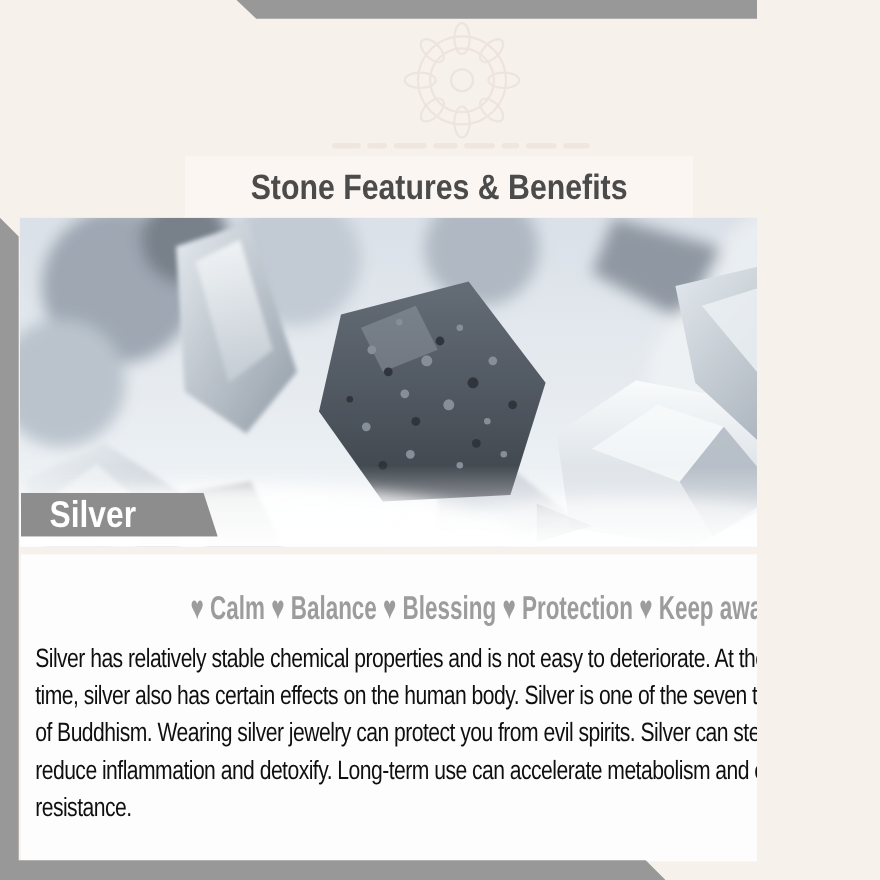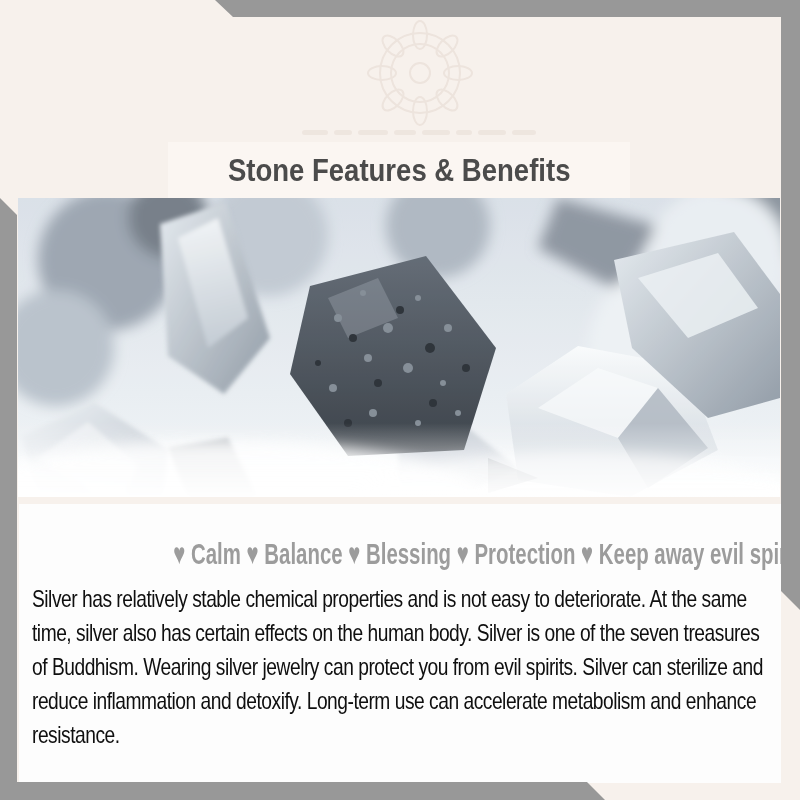--- a/index.html
+++ b/index.html
@@ -1,16 +1,16 @@
 <!DOCTYPE html>
 <html><head>
 <meta charset="utf-8">
 <style>
   html,body{margin:0;padding:0;background:#f7f1ec;}
-  #page{position:relative;width:800px;height:800px;overflow:hidden;
+  #page{position:relative;width:688px;height:800px;overflow:hidden;
         background:#f7f1ec;font-family:"Liberation Sans",sans-serif;}
 
   
   .watermark{position:absolute;left:290px;top:18px;width:260px;height:130px;opacity:.5;}
 
   
   .title-panel{position:absolute;left:168px;top:142px;width:462px;height:56px;
                background:#fbf6f2;text-align:center;}
   .title-text{display:inline-block;white-space:nowrap;line-height:56px;
               font-size:32px;font-weight:700;color:#4b4b4b;
@@ -181,20 +181,23 @@
 
       <rect width="762" height="299" fill="#c8d4e4" opacity=".1"></rect>
       <rect y="225" width="762" height="74" fill="url(#wash)"></rect>
       <g filter="url(#b7)">
         <ellipse cx="200" cy="298" rx="260" ry="55" fill="#ffffff" opacity=".8"></ellipse>
         <ellipse cx="560" cy="302" rx="220" ry="48" fill="#ffffff" opacity=".6"></ellipse>
       </g>
     </svg>
   </div>
 
+  <div class="stone-banner">
+    <span class="stone-label">Silver</span>
+  </div>
 
   <div class="info-panel">
     <div class="benefits-line">
       <span>♥ Calm ♥ Balance ♥ Blessing ♥ Protection ♥ Keep away evil spirits ♥</span>
     </div>
     <div class="description">Silver has relatively stable chemical properties and is not easy to deteriorate. At the same time, silver also has certain effects on the human body. Silver is one of the seven treasures of Buddhism. Wearing silver jewelry can protect you from evil spirits. Silver can sterilize and reduce inflammation and detoxify. Long-term use can accelerate metabolism and enhance resistance.</div>
   </div>
 
   <div class="frame frame-tr"></div>
   <div class="frame frame-bl"></div>

